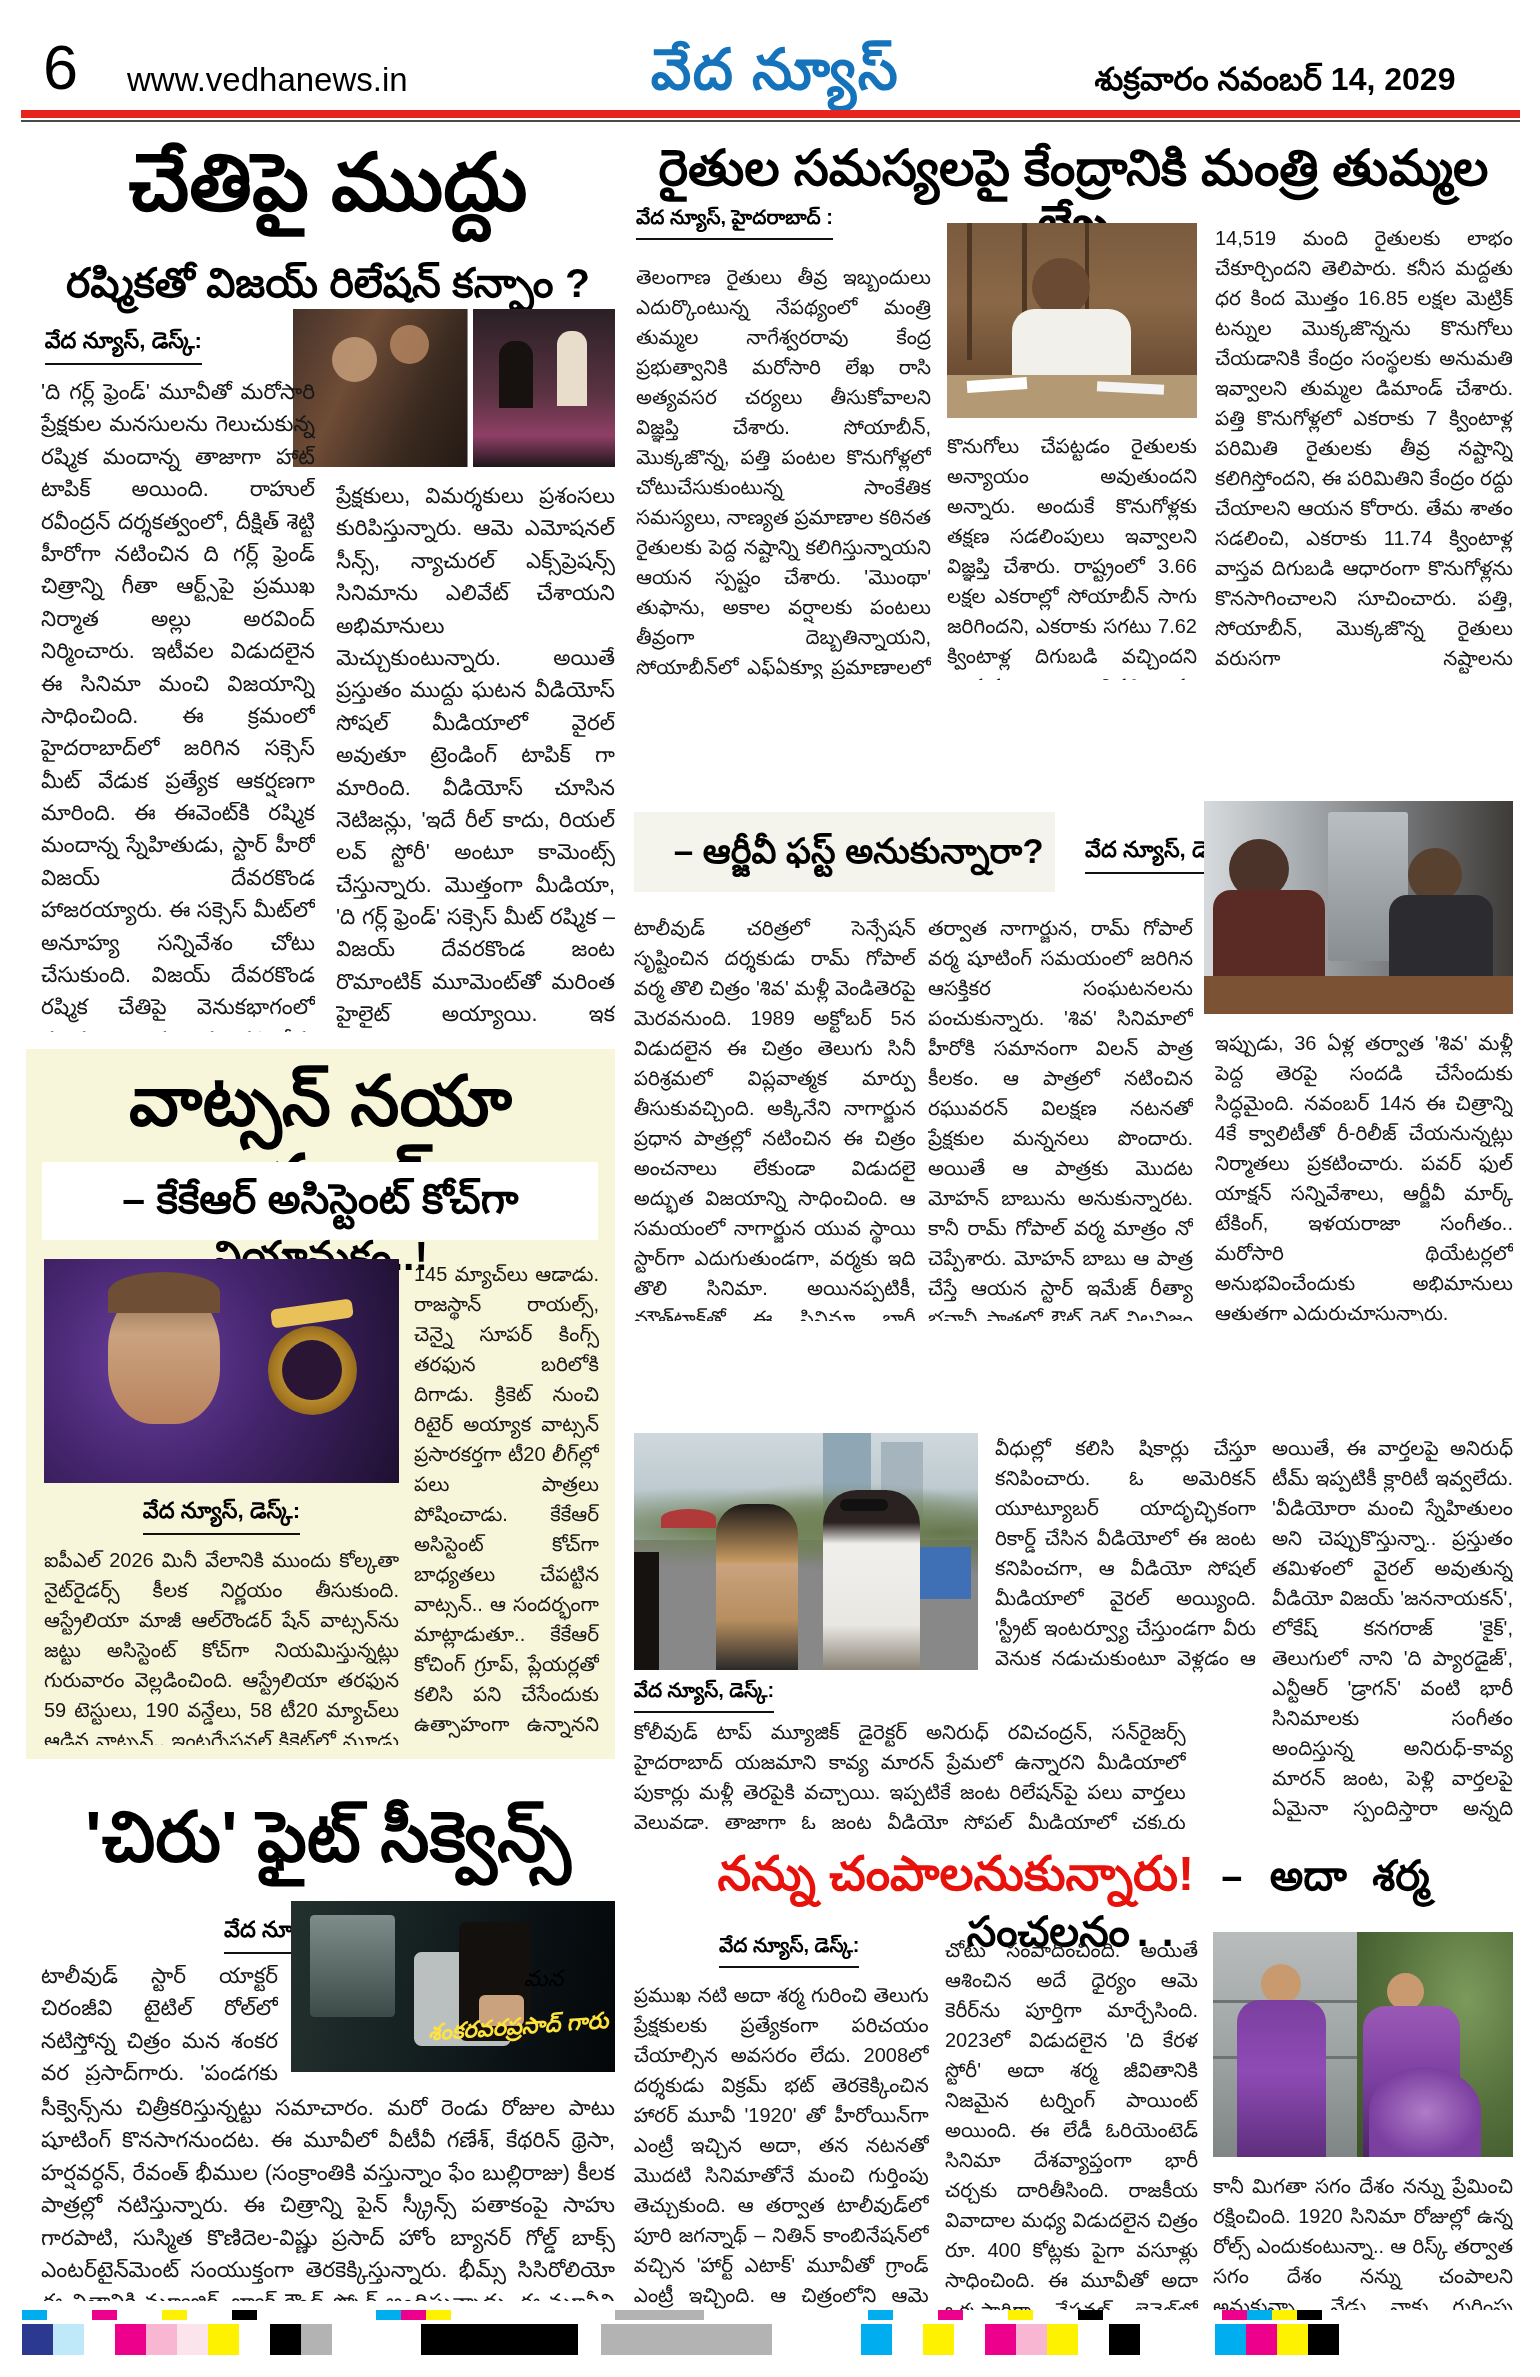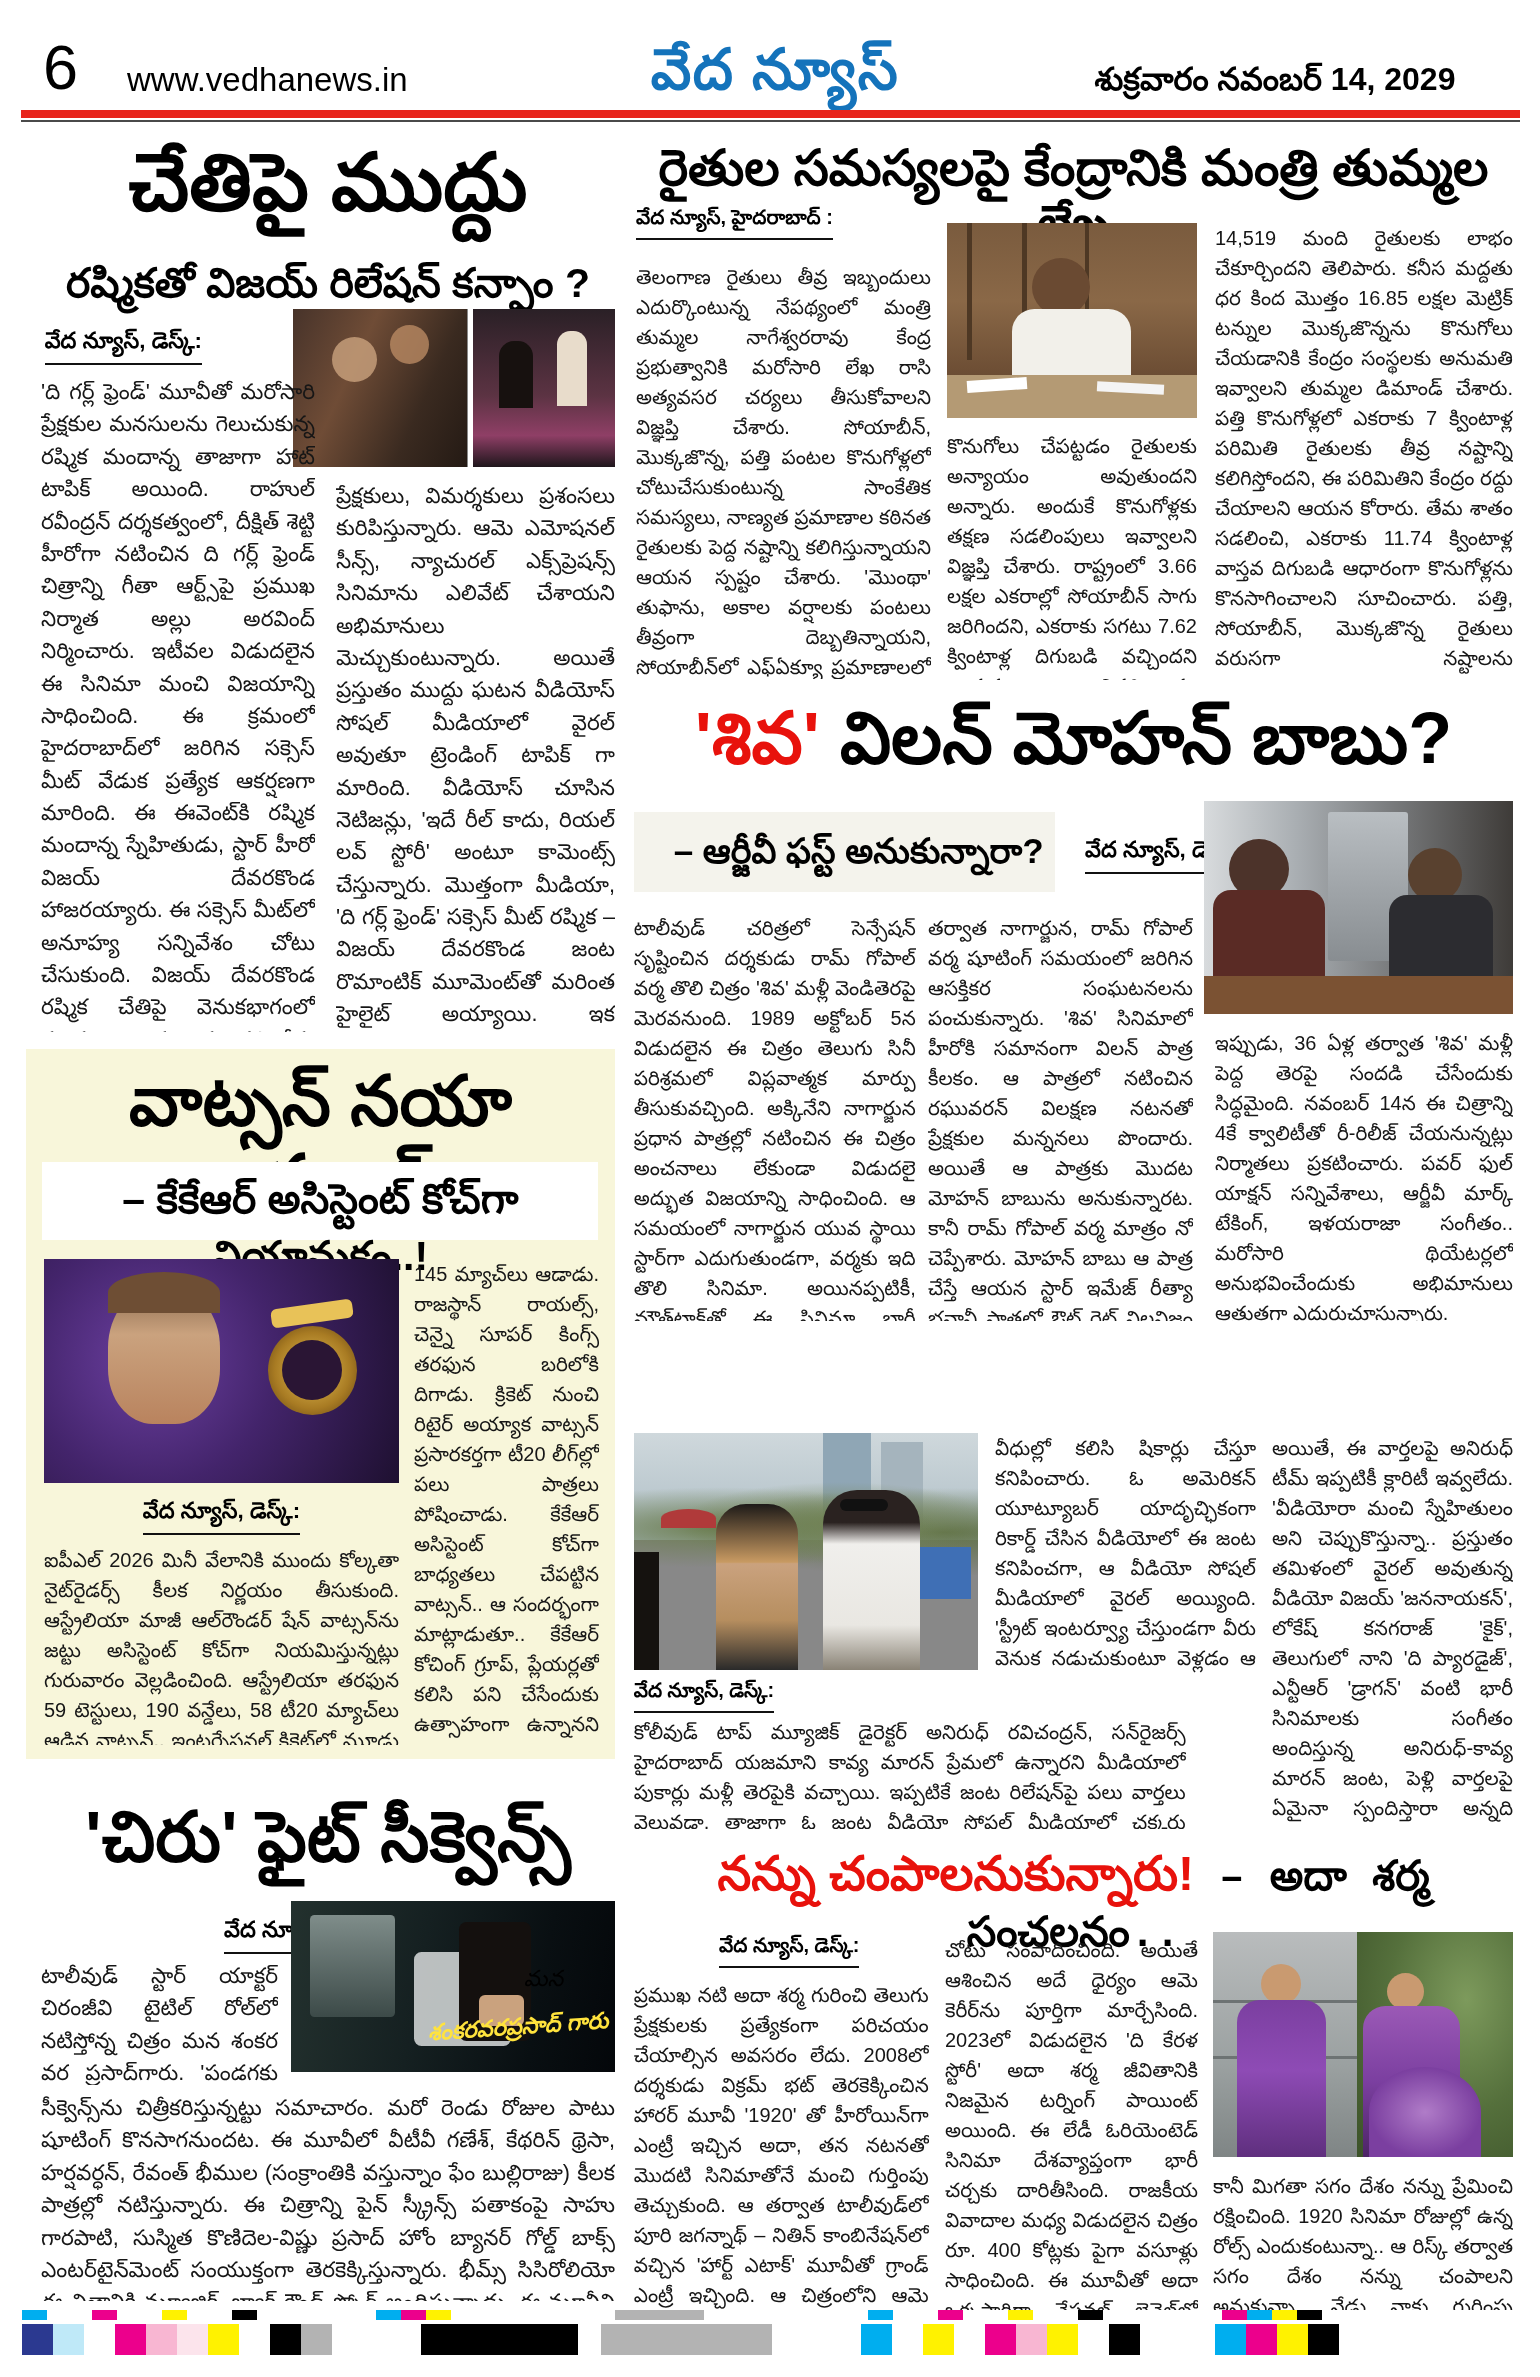--- a/index.html
+++ b/index.html
@@ -97,23 +97,20 @@
       <div class="pd" style="left:26%;top:44%;width:119px;height:67px;border-radius:22.4px 22.4px 0 0;background:#f2f0ea;"></div>
       <div class="pd" style="left:0;top:78%;width:100%;height:22%;background:#b49a74;"></div>
       <div class="pd" style="left:8%;top:80%;width:60px;height:12px;background:#ffffff;transform:rotate(-4deg);"></div>
       <div class="pd" style="left:60%;top:82%;width:67px;height:10.4px;background:#f4f4f4;transform:rotate(3deg);"></div>
     </div>
     <div class="abs coltext" style="left:317px;top:297px;width:250px;height:249px;font-size:20px;">కొనుగోలు చేపట్టడం రైతులకు అన్యాయం అవుతుందని అన్నారు. అందుకే కొనుగోళ్లకు తక్షణ సడలింపులు ఇవ్వాలని విజ్ఞప్తి చేశారు. రాష్ట్రంలో 3.66 లక్షల ఎకరాల్లో సోయాబీన్ సాగు జరిగిందని, ఎకరాకు సగటు 7.62 క్వింటాళ్ల దిగుబడి వచ్చిందని ఆయన వివరించారు. మొక్కజొన్న కొనుగోళ్లలో రాష్ట్ర ప్రభుత్వం ఇప్పటికే 48,757 మెట్రిక్ టన్నులు కొనుగోలు చేసి</div>
     <div class="abs coltext" style="left:585px;top:89px;width:298px;height:456px;font-size:20px;">14,519 మంది రైతులకు లాభం చేకూర్చిందని తెలిపారు. కనీస మద్దతు ధర కింద మొత్తం 16.85 లక్షల మెట్రిక్ టన్నుల మొక్కజొన్నను కొనుగోలు చేయడానికి కేంద్రం సంస్థలకు అనుమతి ఇవ్వాలని తుమ్మల డిమాండ్ చేశారు. పత్తి కొనుగోళ్లలో ఎకరాకు 7 క్వింటాళ్ల పరిమితి రైతులకు తీవ్ర నష్టాన్ని కలిగిస్తోందని, ఈ పరిమితిని కేంద్రం రద్దు చేయాలని ఆయన కోరారు. తేమ శాతం సడలించి, ఎకరాకు 11.74 క్వింటాళ్ల వాస్తవ దిగుబడి ఆధారంగా కొనుగోళ్లను కొనసాగించాలని సూచించారు. పత్తి, సోయాబీన్, మొక్కజొన్న రైతులు వరుసగా నష్టాలను ఎదుర్కొంటున్నందున వారిని రక్షించేందుకు తక్షణ నిర్ణయాలు తీసుకోవాలని కేంద్రానికి మంత్రి తుమ్మల నాగేశ్వరరావు విజ్ఞప్తి చేశారు.</div>
   </div>
 
   <div class="abs" style="left:630px;top:689px;width:887px;height:645px;">
-    <div class="abs headline" style="left:0;top:9px;width:100%;font-size:72px;">
-      <span style="color:#e8120c;">'శివ'</span><span> విలన్ మోహన్ బాబు?</span>
-    </div>
     <div class="abs" style="left:3.7px;top:123px;width:421px;height:80px;background:#f4f3ec;"></div>
     <div class="abs subhead" style="left:3.7px;top:142px;width:450px;font-size:35px;">– ఆర్జీవీ ఫస్ట్ అనుకున్నారా?</div>
     <div class="abs" style="left:455px;top:148px;"><span class="byline">వేద న్యూస్, డెస్క్:</span></div>
     <div class="abs photo" style="left:574px;top:112px;width:309px;height:213px;">
       <div class="pd" style="left:0;top:0;width:100%;height:100%;background:linear-gradient(90deg,#d8dbdd 0%,#a9aeb2 30%,#7a7c7e 60%,#3e3b38 100%);"></div>
       <div class="pd" style="left:40%;top:5%;width:26%;height:70%;background:linear-gradient(180deg,#b9bec2,#888d91);border-radius:3px;"></div>
       <div class="pd" style="left:8%;top:18%;width:60px;height:60px;border-radius:50%;background:#4c332a;"></div>
       <div class="pd" style="left:3%;top:42%;width:112px;height:89px;border-radius:18px 18px 0 0;background:#5a2b25;"></div>
       <div class="pd" style="left:66%;top:22%;width:54px;height:54px;border-radius:50%;background:#59412f;"></div>
       <div class="pd" style="left:60%;top:44%;width:104px;height:82px;border-radius:18px 18px 0 0;background:#2c2c30;"></div>

